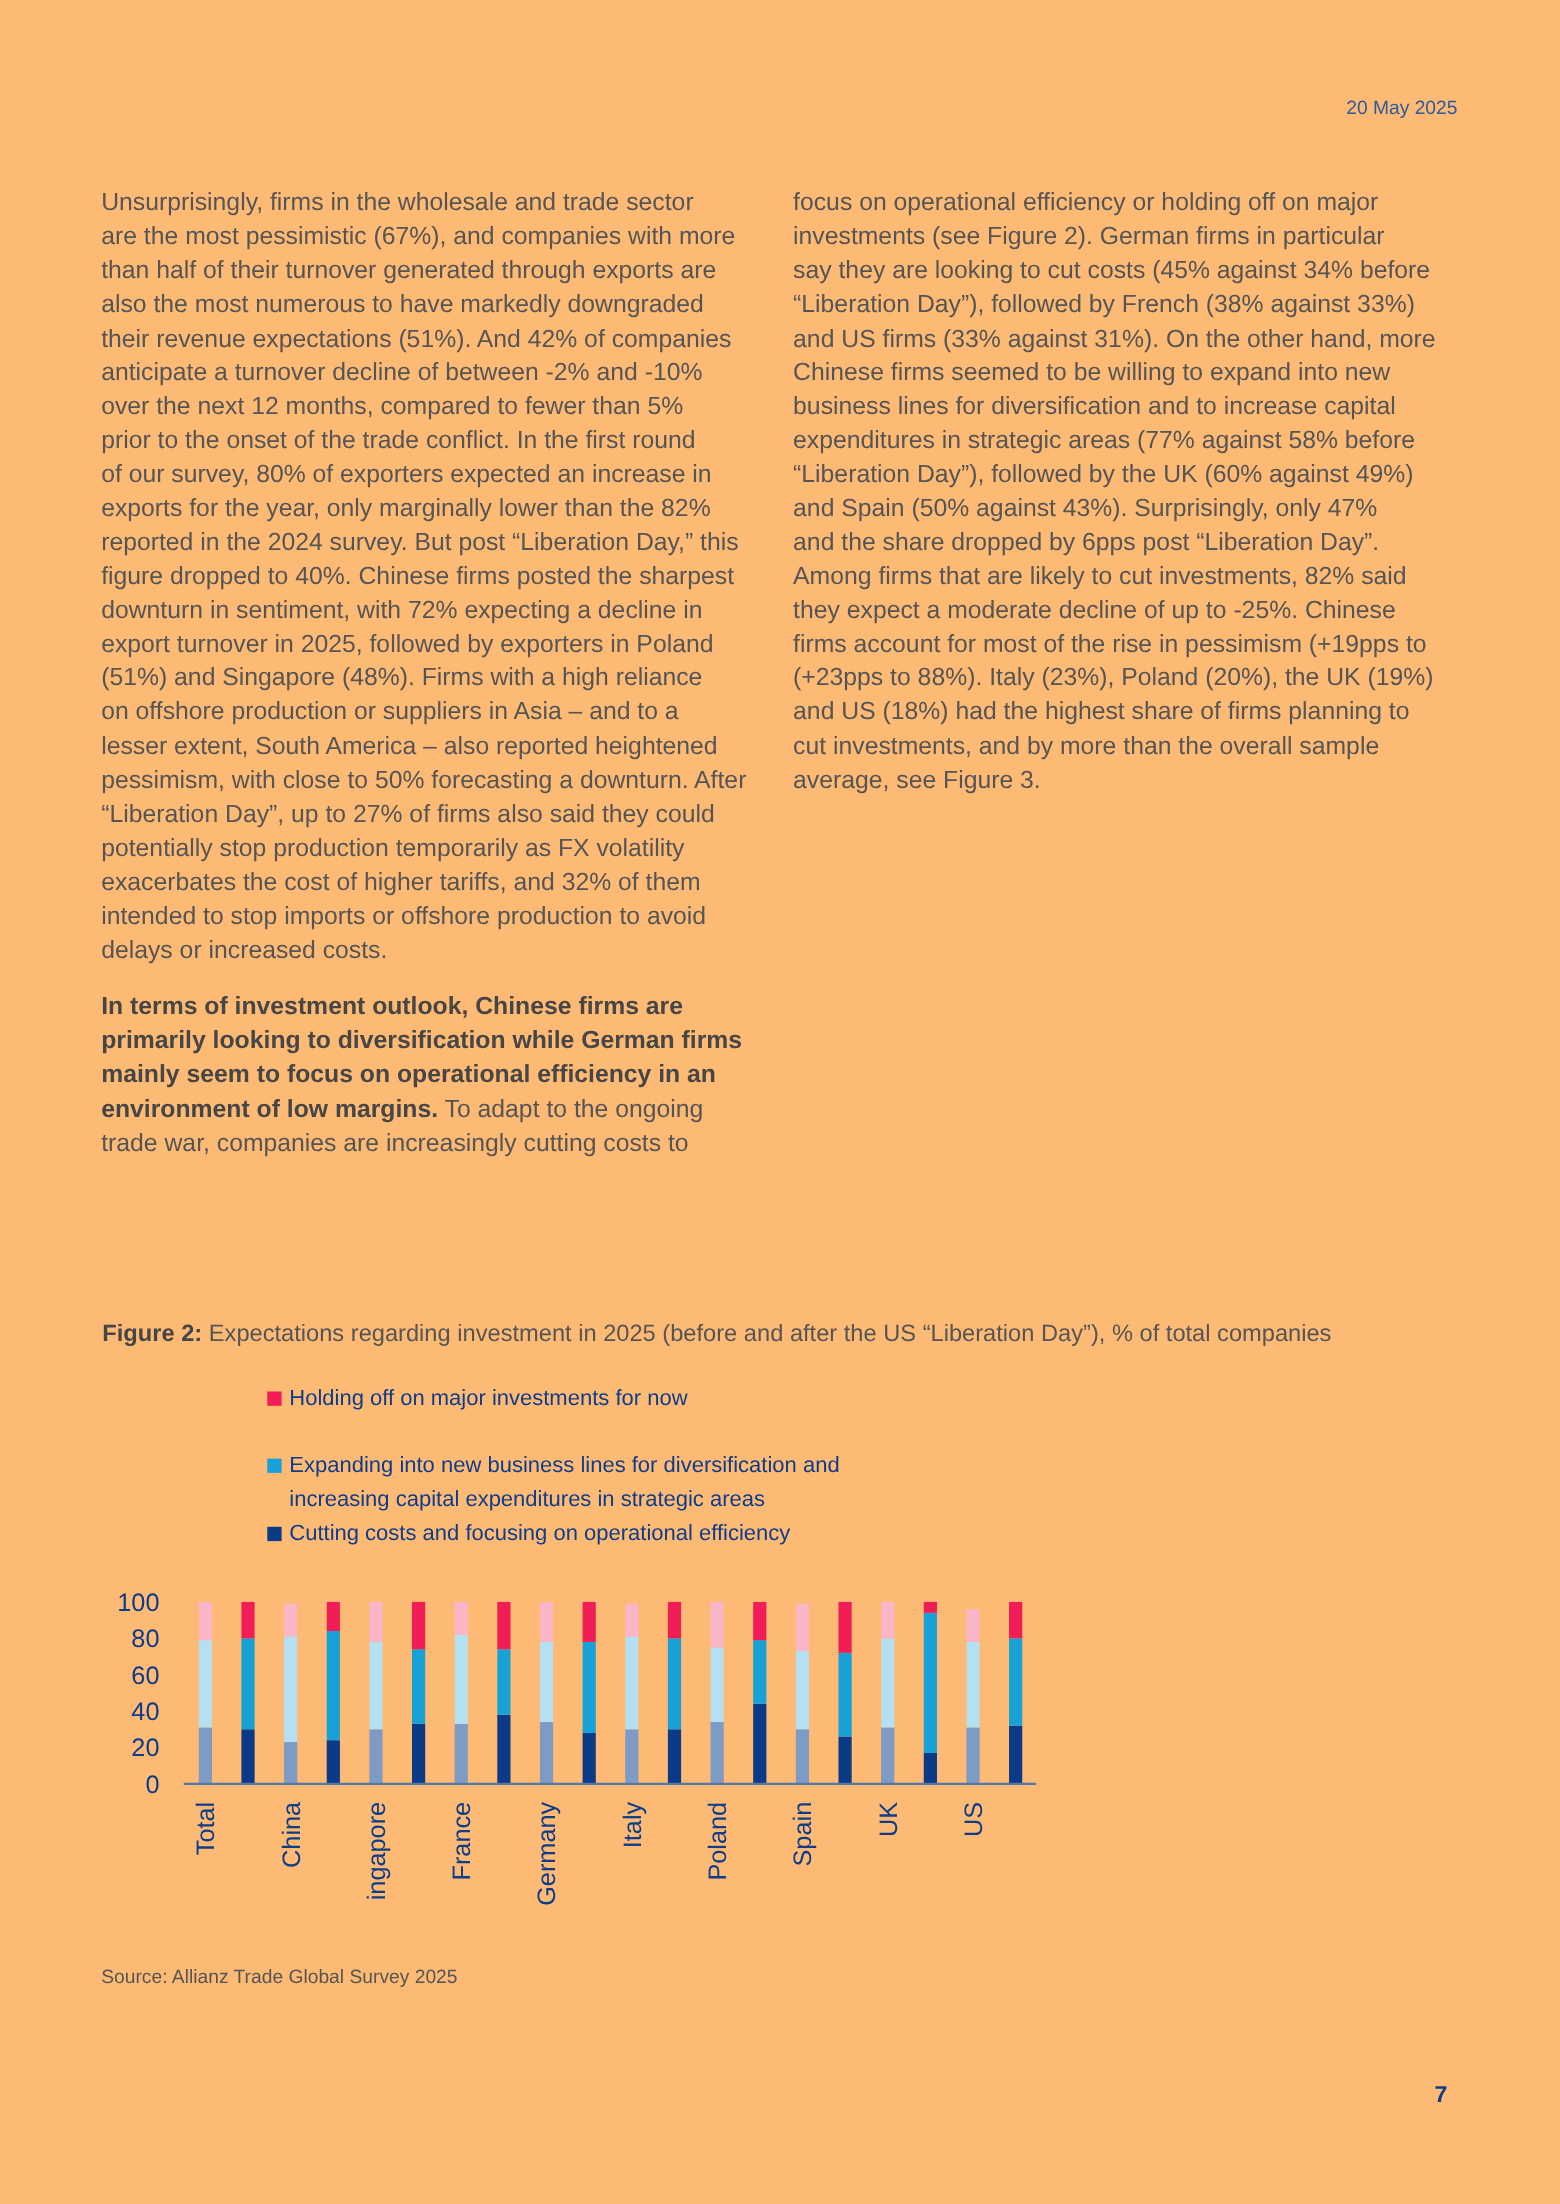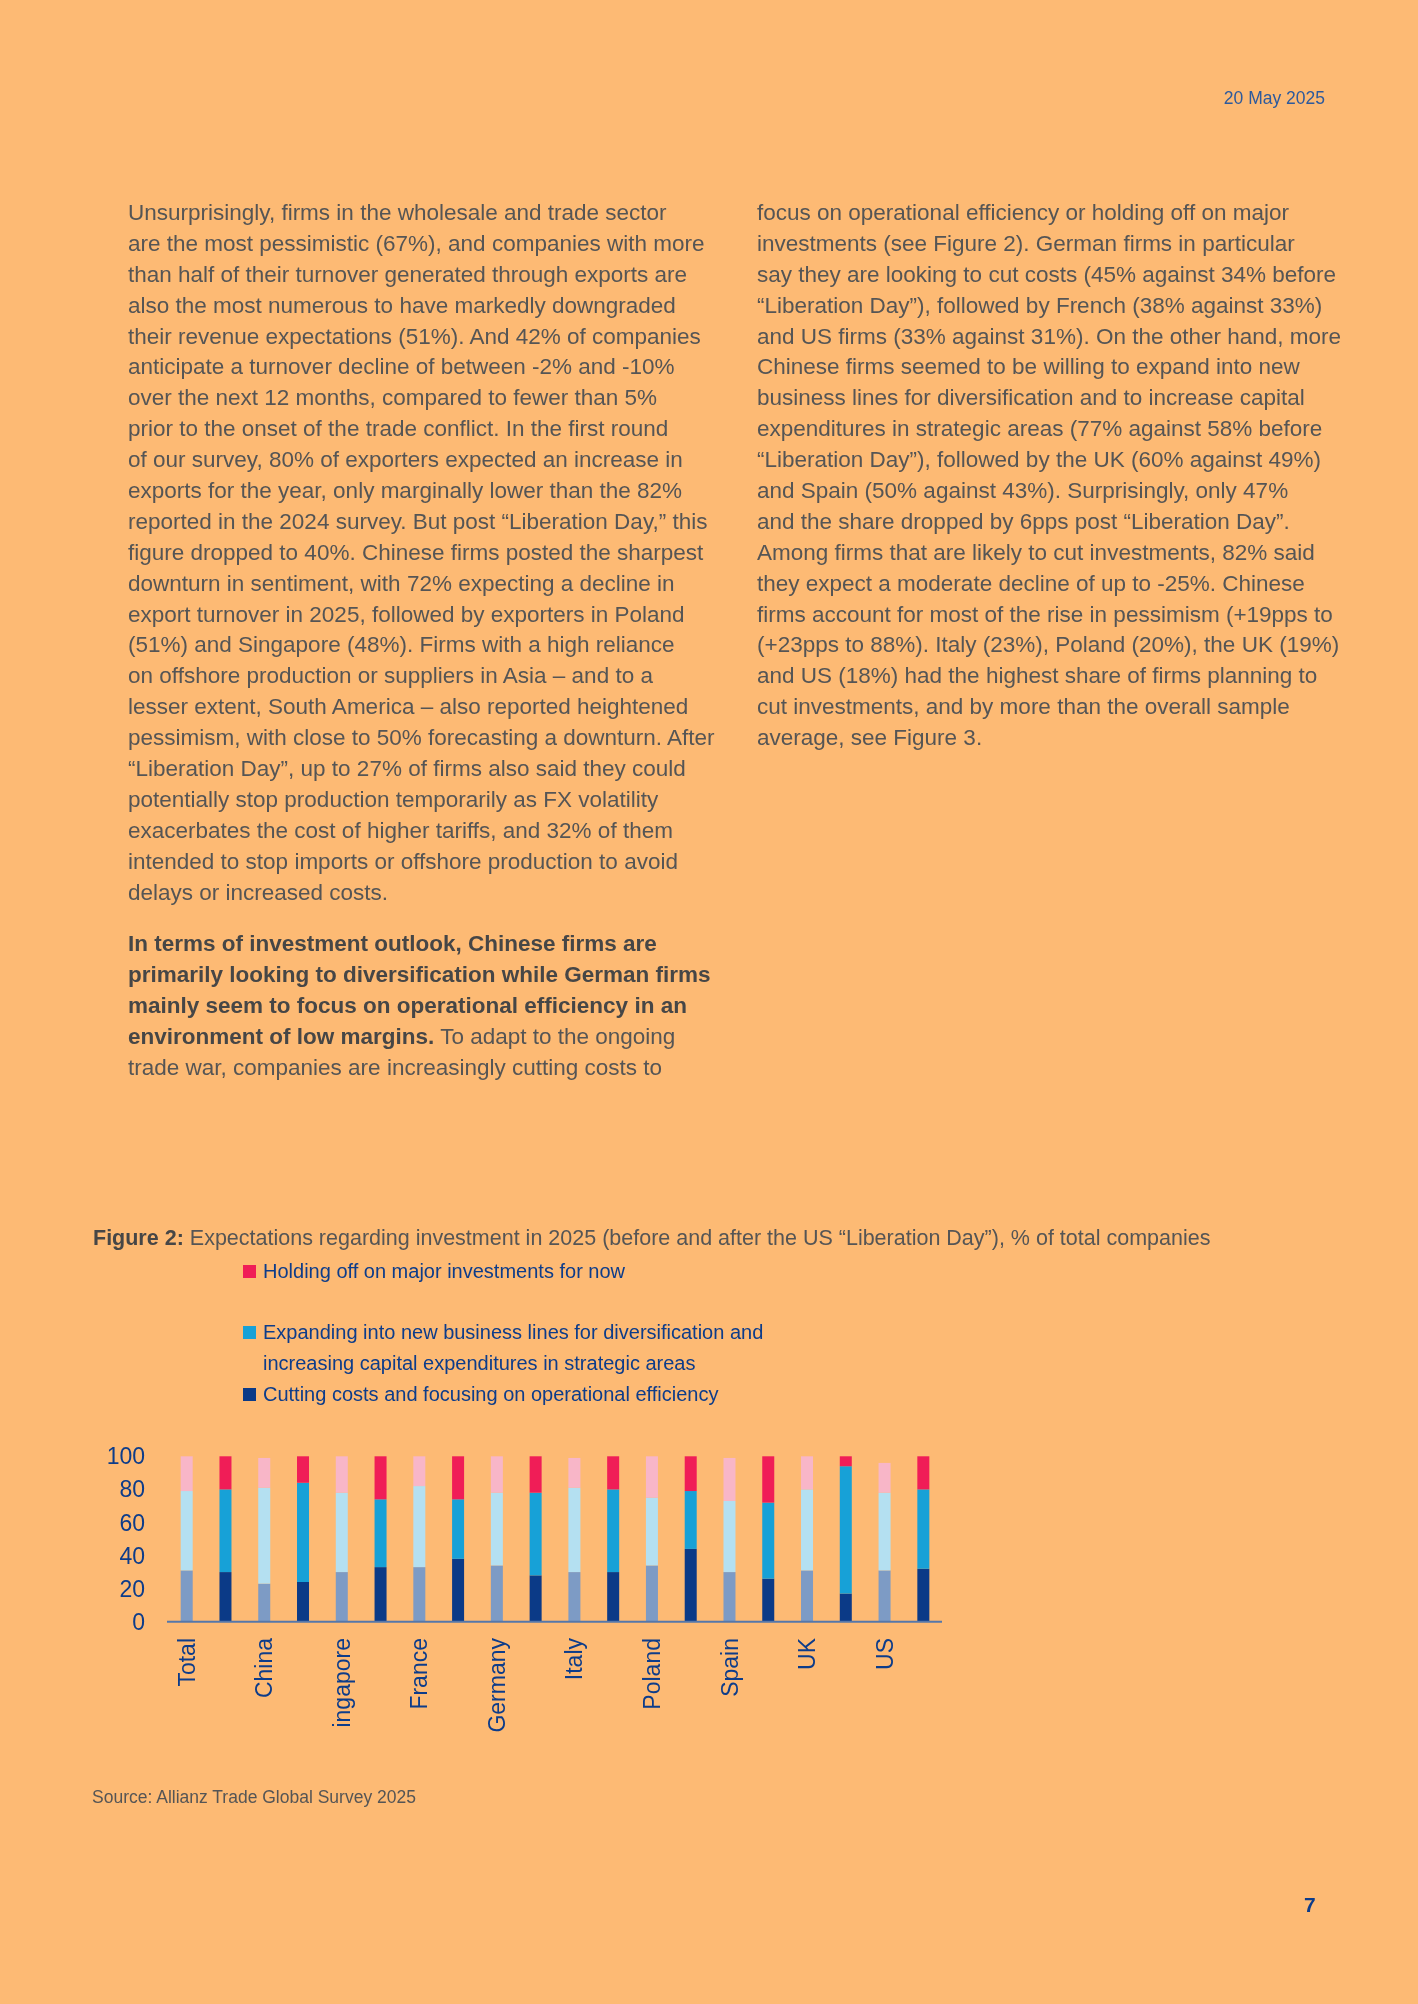--- a/index.html
+++ b/index.html
@@ -5,32 +5,32 @@
   html, body { margin: 0; padding: 0; background: #ffffff; }
   .page {
     position: relative; width: 1418px; height: 2004px; overflow: hidden;
     background: #fdba74; font-family: "Liberation Sans", sans-serif;
   }
   .date {
     position: absolute; right: 93px; top: 88px;
     font-size: 17.5px; line-height: 21px; color: #2d5a9c; white-space: nowrap;
   }
   .col {
-    position: absolute; top: 198px;
-    font-size: 22.5px; line-height: 30.9px; color: #555555; margin-left: 36px;
+    position: absolute; top: 169px;
+    font-size: 22.5px; line-height: 30.9px; color: #555555;
   }
   .col.left { left: 92px; }
   .col.right { left: 721px; }
   .para + .para { margin-top: 20.6px; }
   .line { white-space: pre; height: 30.9px; }
   .b { font-weight: bold; color: #464646; }
 
   .fig-title {
     position: absolute; left: 93px; top: 1199px;
-    font-size: 21.5px; line-height: 26px; color: #555555; white-space: nowrap; margin-top: 26px;
+    font-size: 21.5px; line-height: 26px; color: #555555; white-space: nowrap;
   }
   .fig-label { font-weight: bold; color: #464646; margin-right: 6px; }
 
   .legend-item { position: absolute; left: 243px; height: 31px; }
   .swatch { position: absolute; left: 0; top: 9px; width: 13px; height: 13px; }
   .legend-text {
     position: absolute; left: 20px; top: 0;
     font-size: 20px; line-height: 31px; color: #0d3c8a; white-space: nowrap;
   }
 

